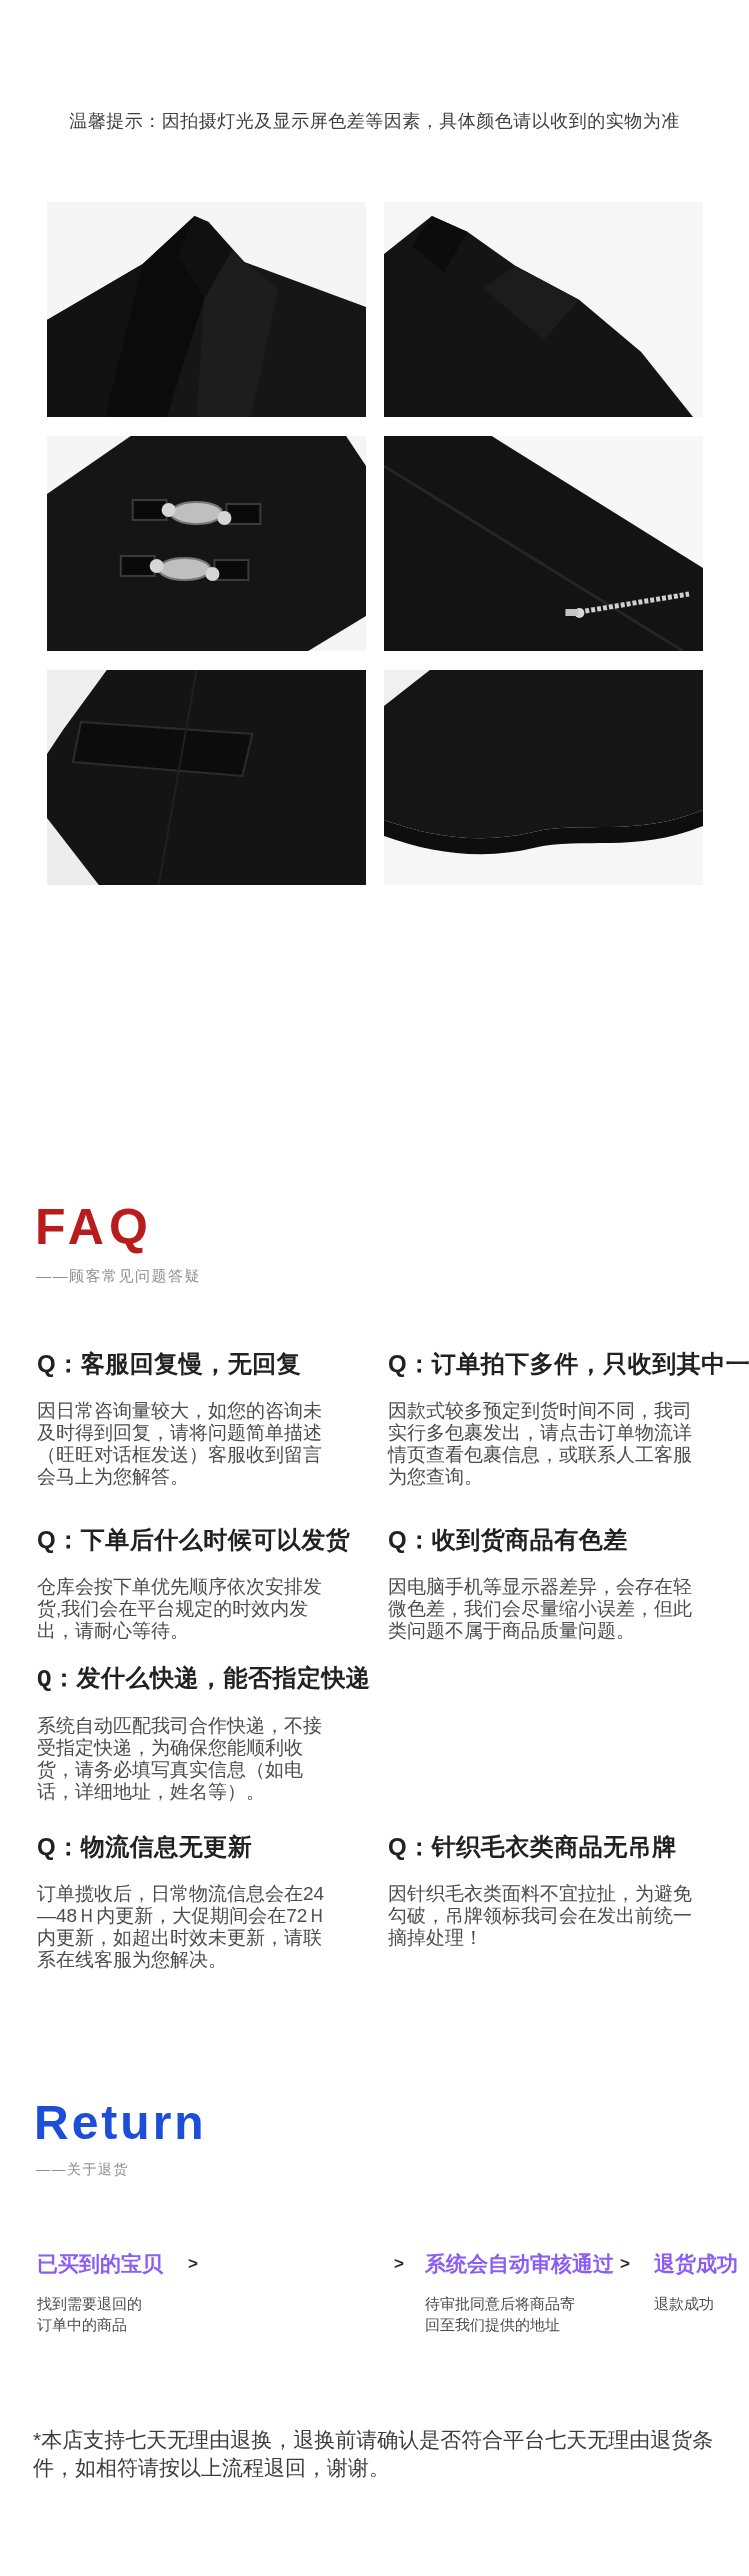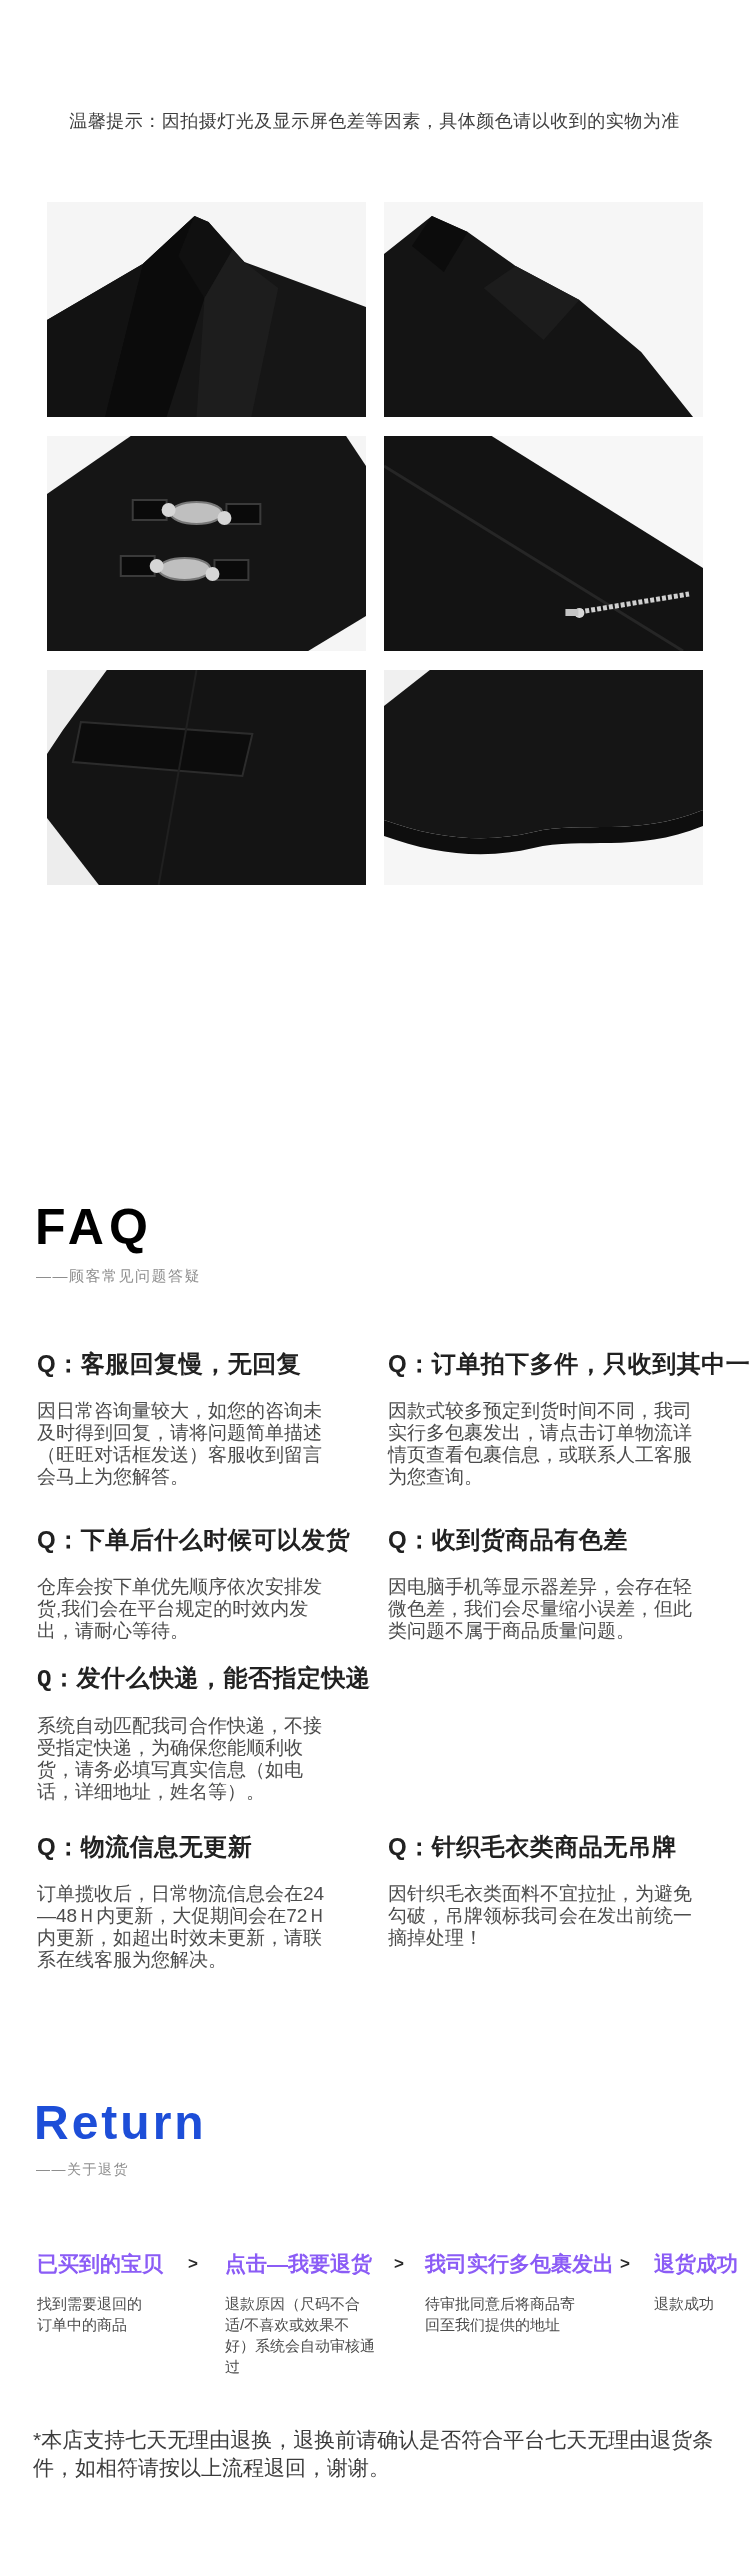--- a/index.html
+++ b/index.html
@@ -13,21 +13,21 @@
   .notice{top:109px;left:0;width:749px;text-align:center;font-size:18px;line-height:24px;
           color:#3f3f3f;letter-spacing:0.5px;}
 
   
   .gallery{top:202px;left:47px;width:656px;display:grid;grid-template-columns:1fr 1fr;gap:19px 18px;}
   .photo{width:100%;height:215px;overflow:hidden;background:#f5f5f5;}
   .photo svg{display:block;width:100%;height:100%;}
 
   
   .faq-title{top:1199px;left:35px;font-size:50px;line-height:56px;font-weight:800;
-             letter-spacing:5px;color:#000000;}
+             letter-spacing:5px;color:#b91c1c;}
   .faq-sub{top:1267px;left:36px;font-size:15px;color:#8e8e8e;letter-spacing:1.5px;}
   .faq-item{position:absolute;width:285px;}
   .faq-item .qt{font-size:24px;line-height:26px;font-weight:700;color:#212121;
                 letter-spacing:0.5px;white-space:nowrap;}
   .faq-item .qa{margin-top:23px;font-size:19px;line-height:22px;color:#4c4c4c;}
   .p0{left:37px;top:1351px;}  .p1{left:388px;top:1351px;width:310px;}
   .p2{left:37px;top:1527px;}  .p3{left:388px;top:1527px;width:310px;}
   .p4{left:37px;top:1667px;font-family:Liberation Mono, monospace;}  .p5{left:388px;top:1667px;width:310px;}
   .p6{left:37px;top:1834px;width:300px;}  .p7{left:388px;top:1834px;width:310px;}
 
@@ -154,27 +154,23 @@
   </div>
 
   <div class="abs ret-title">Return</div>
   <div class="abs ret-sub">——关于退货</div>
 
   <div class="step s0">
     <div class="st">已买到的宝贝</div>
     <div class="sd">找到需要退回的订单中的商品</div>
   </div>
   <div class="abs arrow a0">&gt;</div>
-  <div class="step s1">
-    <div class="st">点击—我要退货</div>
-    <div class="sd">退款原因（尺码不合适/不喜欢或效果不好）系统会自动审核通过</div>
-  </div>
   <div class="abs arrow a1">&gt;</div>
   <div class="step s2">
-    <div class="st">我司实行多包裹发出</div>
+    <div class="st">系统会自动审核通过</div>
     <div class="sd">待审批同意后将商品寄回至我们提供的地址</div>
   </div>
   <div class="abs arrow a2">&gt;</div>
   <div class="step s3">
     <div class="st">退货成功</div>
     <div class="sd">退款成功</div>
   </div>
 
   <div class="abs ret-note">*本店支持七天无理由退换，退换前请确认是否符合平台七天无理由退货条件，如相符请按以上流程退回，谢谢。</div>
 

